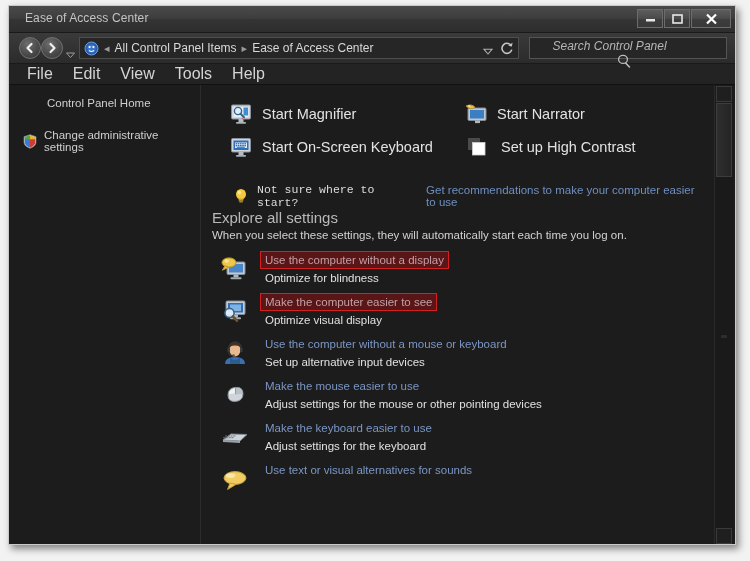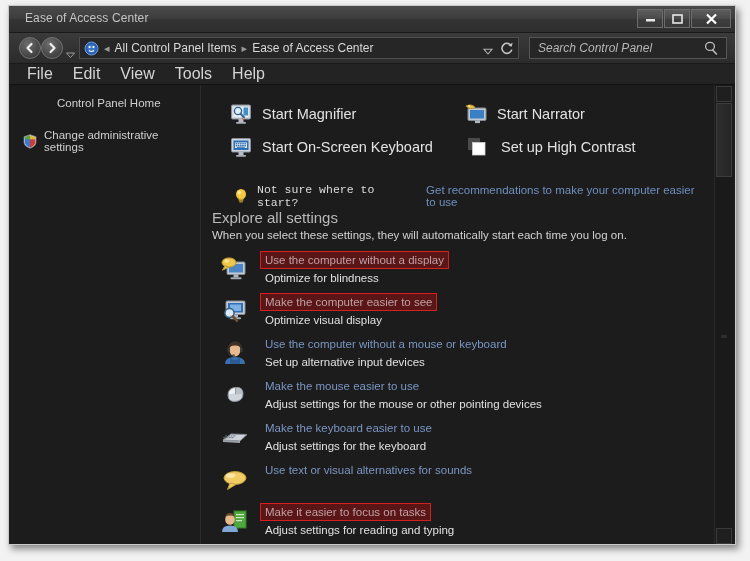--- a/index.html
+++ b/index.html
@@ -70,21 +70,21 @@
   #cp-icon { margin-left: 4px; display:flex; }
   .crumb-sep { color:#9a9a9a; font-size:11px; margin:0 5px; }
   .crumb { color:#d8d8d8; font-size:12px; white-space:nowrap; }
   #addr-right { position:absolute; right:4px; top:3px; display:flex; gap:7px; align-items:center; }
   #search-field {
     position: absolute; left: 520px; top: 4px;
     width: 198px; height: 22px;
     background: #262626;
     border: 1px solid #555;
     box-sizing: border-box;
-    display: flex; align-items: center;
+    display: flex; align-items: center; flex-direction: column;
   }
   #search-input {
     flex: 1;
     background: transparent; border: 0; outline: none;
     color: #b6b6b6; font-style: italic;
     font-size: 12px; font-family: "Liberation Sans", sans-serif;
     padding-left: 8px;
   }
   #search-input::placeholder { color: #b6b6b6; opacity: 1; font-style: italic; }
   
@@ -98,21 +98,21 @@
   .menu-item { font-size: 16px; color: #d4d4d4; cursor: default; }
   
   #body { position: relative; height: 460px; background: #1c1c1c; }
   #sidebar {
     position: absolute; left: 0; top: 0;
     width: 192px; height: 100%;
     border-right: 1px solid #2c2c2c;
     box-sizing: border-box;
   }
   .side-row { display: flex; align-items: center; font-size: 11.5px; }
-  #side-home { position: absolute; left: 48px; top: 12px; color: #cfcfcf; }
+  #side-home { position: absolute; left: 38px; top: 12px; color: #cfcfcf; }
   #side-admin { position: absolute; left: 14px; top: 44px; }
   #side-admin .side-label { color: #cfcfcf; margin-left: 7px; }
   
   #content { position:absolute; left:193px; top:0; right:38px; height:100%; overflow:hidden;padding-left:8px; }
   #quick { position: absolute; left: 28px; top: 18px; width: 470px; }
   .quick-row { display: flex; margin-bottom: 11px; }
   .quick-cell { display: flex; align-items: center; width: 240px; }
   .quick-label { font-size: 14.5px; color: #e2e2e2; margin-left: 10px; white-space: nowrap; }
   #hint { position: absolute; left: 32px; top: 98px; display: flex; align-items: center; }
   #hint-q { font-size: 11.5px; color: #dcdcdc; margin-left: 9px; font-family: Liberation Mono, monospace; }
@@ -443,35 +443,20 @@
           <span class="set-icon">
             <svg width="30" height="30" viewBox="0 0 30 30">
               <ellipse cx="15" cy="13" rx="11" ry="6.4" fill="#f0cc63" stroke="#c3a03a" stroke-width="1"></ellipse>
               <ellipse cx="10.5" cy="10.6" rx="4.6" ry="2.4" fill="#f8e6a8"></ellipse>
               <path d="M10 18 l-2.4 6.4 l8.4 -5 z" fill="#f0cc63" stroke="#c3a03a" stroke-width="1"></path>
             </svg>
           </span>
           <span class="set-link">Use text or visual alternatives for sounds</span>
         </div>
 
-        <div class="set-row">
-          <span class="set-icon">
-            <svg width="30" height="30" viewBox="0 0 30 30">
-              <rect x="14" y="4" width="12" height="17" fill="#4fa83d" stroke="#357a28" stroke-width="1"></rect>
-              <rect x="16" y="7" width="8" height="1.2" fill="#cfe9c6"></rect>
-              <rect x="16" y="10" width="8" height="1.2" fill="#cfe9c6"></rect>
-              <rect x="16" y="13" width="6" height="1.2" fill="#cfe9c6"></rect>
-              <path d="M2 25 q0 -6.4 8 -6.4 q8 0 8 6.4 z" fill="#7fa8d6"></path>
-              <ellipse cx="10" cy="12.4" rx="4.8" ry="5.4" fill="#e8b98e"></ellipse>
-              <path d="M5.2 11.6 q0 -5.6 4.8 -5.6 q4.8 0 4.8 5.6 q0 -3 -4.8 -3 q-4.8 0 -4.8 3 z" fill="#6b4a2c"></path>
-            </svg>
-          </span>
-          <span class="set-link hl">Make it easier to focus on tasks</span>
-          <span class="set-desc">Adjust settings for reading and typing</span>
-        </div>
 
       </div>
     </div>
 
     <div id="scrollbar">
       <div class="sb-btn" id="sb-up"></div>
       <div id="sb-thumb"></div>
       <div id="sb-grip">
         <svg width="16" height="9">
             <rect x="5" y="3" width="6" height="3" rx="1" fill="#2e2e2e"></rect>

